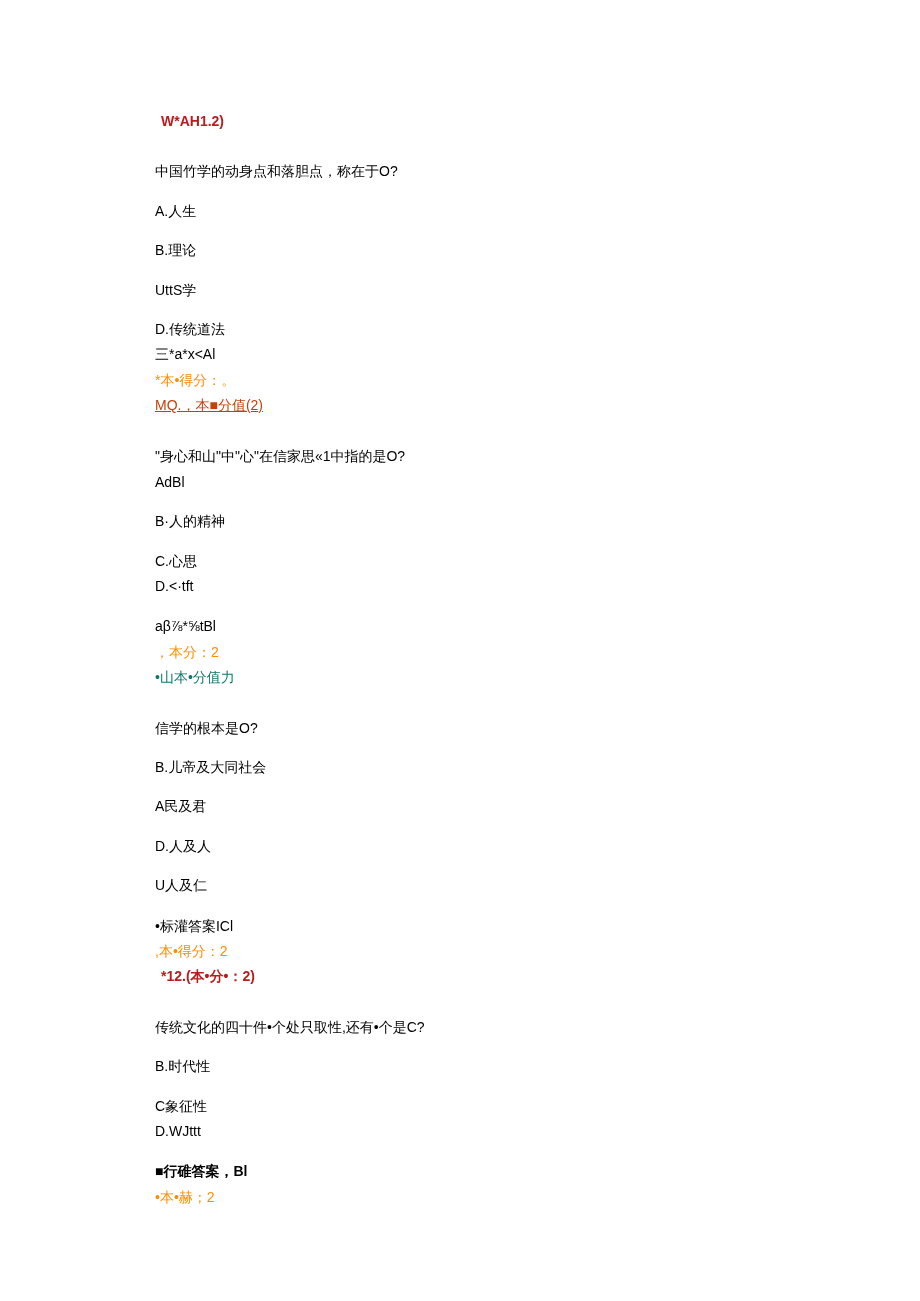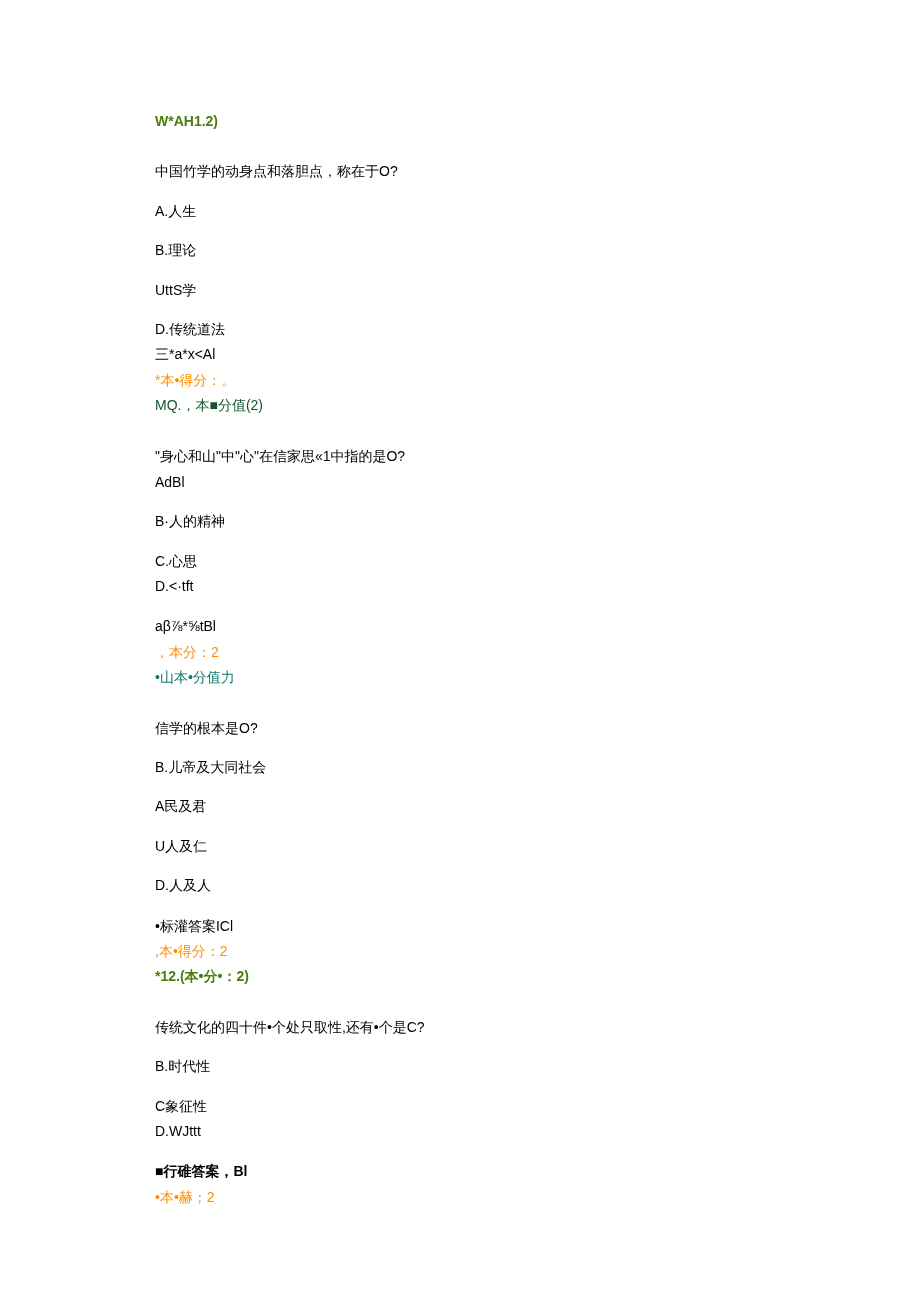--- a/index.html
+++ b/index.html
@@ -5,23 +5,23 @@
     * { margin: 0; padding: 0; box-sizing: border-box; }
     body {
       background: #ffffff;
       font-family: "Microsoft YaHei", Arial, sans-serif;
       font-size: 14px;
       line-height: 1.6;
       padding: 110px 155px 40px 155px;
       width: 920px;
       color: #000000;
     }
-    .blue { color: #4d7c0f; font-weight: bold; }
+    .blue { color: #b91c1c; font-weight: bold; margin-left: 6px; }
     .blue-light { color: #0f766e; }
-    .blue-mixed { color: #14532d; }
+    .blue-mixed { color: #c2410c; text-decoration: underline; }
     .orange { color: #FF8C00; }
     .black { color: #000000; }
     .question-block { margin-bottom: 28px; }
     .header-line { margin-bottom: 28px; }
     .question-text { margin-bottom: 4px; }
     .option { margin-bottom: 3px; margin-top: 17px; }
     .option-bold { font-weight: normal; margin-bottom: 3px; }
     .answer-label { margin-top: 18px; margin-bottom: 3px; }
     .score-line { margin-bottom: 3px; }
     .next-header { margin-top: 3px; margin-bottom: 28px; }
@@ -49,22 +49,22 @@
   <div class="option-bold black">D.&lt;·tft</div>
   <div class="answer-label black" style="font-weight:normal;">aβ⅞*⅝tBl</div>
   <div class="score-line orange">，本分：2</div>
   <div class="next-header blue-light">•山本•分值力</div>
 </div>
 
 <div class="question-block">
   <div class="question-text black">信学的根本是O?</div>
   <div class="option black">B.儿帝及大同社会</div>
   <div class="option black">A民及君</div>
+  <div class="option black">D.人及人</div>
   <div class="option black">U人及仁</div>
-  <div class="option black">D.人及人</div>
   <div class="answer-label black">•标灌答案ICl</div>
   <div class="score-line orange">,本•得分：2</div>
   <div class="next-header blue">*12.(本•分•：2)</div>
 </div>
 
 <div class="question-block">
   <div class="question-text black">传统文化的四十件•个处只取性,还有•个是C?</div>
   <div class="option black">B.时代性</div>
   <div class="option black">C象征性</div>
   <div class="option-bold black">D.WJttt</div>

